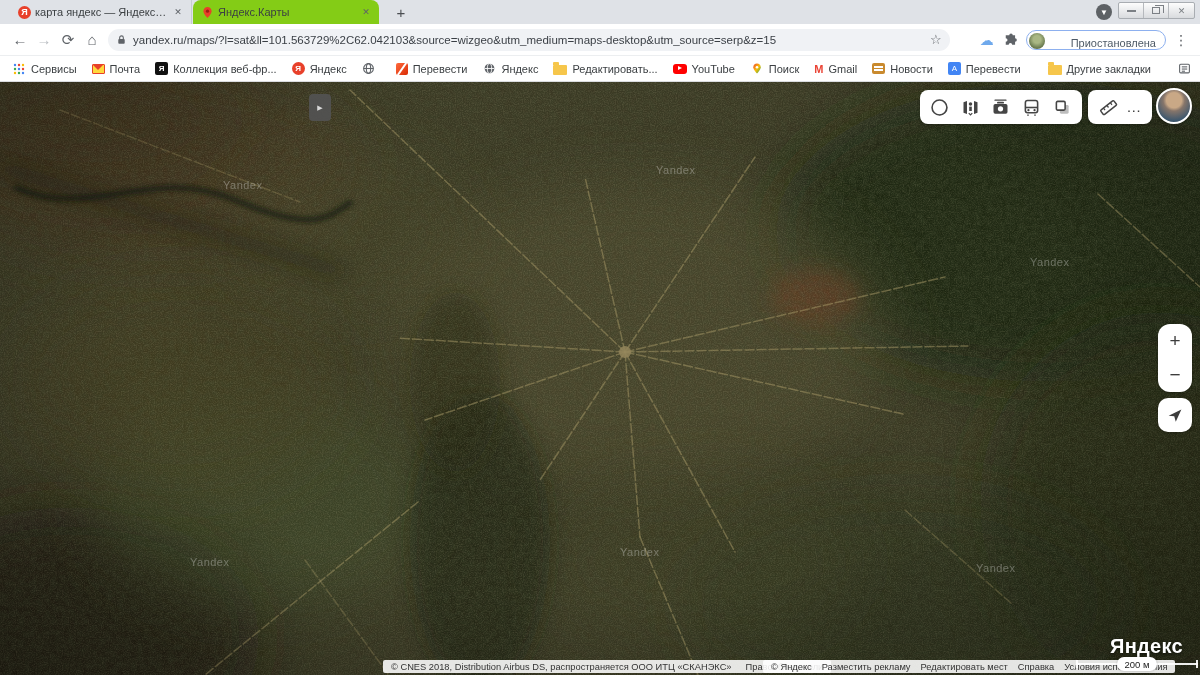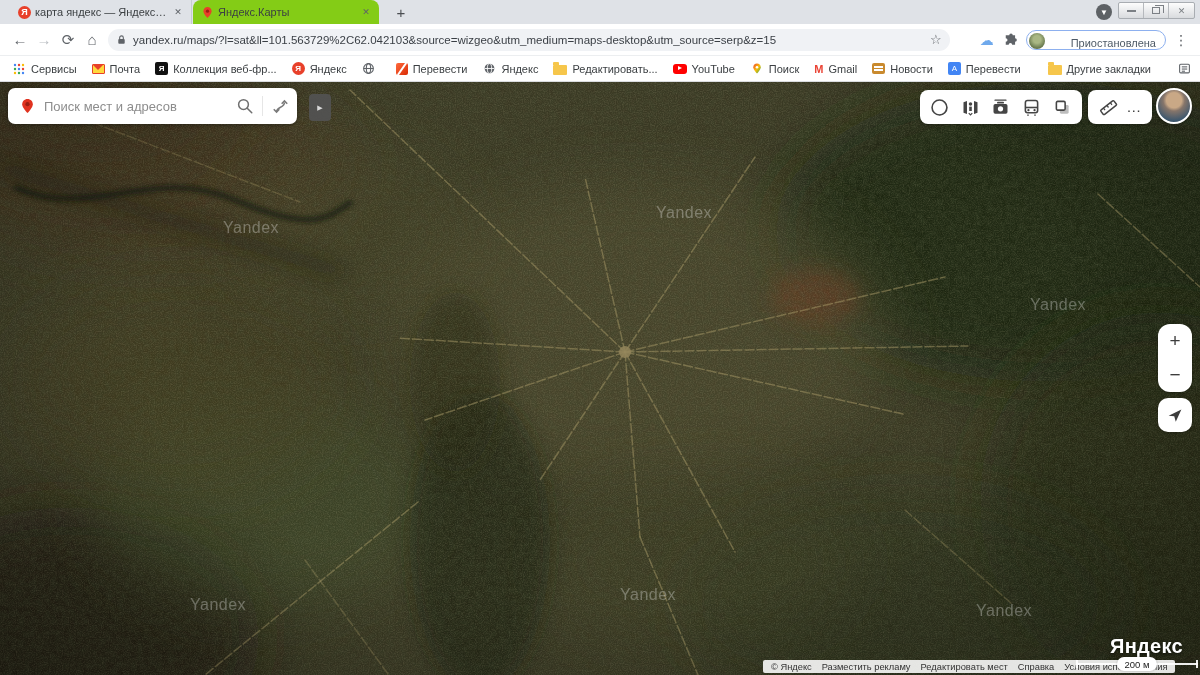--- a/index.html
+++ b/index.html
@@ -57,21 +57,21 @@
   .ic-yt:before { content:""; position:absolute; left:5px; top:2.5px; border-left:4px solid #fff; border-top:2.5px solid transparent; border-bottom:2.5px solid transparent; }
   .ic-gmail { color:#ea4335; font-weight:bold; font-size:11px; }
   .ic-news { width:13px; height:11px; background:#c98a2e; border-radius:2px; position:relative; }
   .ic-news:before { content:""; position:absolute; left:2px; top:3px; width:9px; height:1.5px; background:#fff; box-shadow:0 3px 0 #fff; }
   .ic-transl { width:13px; height:13px; background:#4285f4; border-radius:2px; color:#fff; font-size:8px; display:flex; align-items:center; justify-content:center; }
 
   
   #map { position:relative; width:1200px; height:593px; background:#3a3823; overflow:hidden; }
   #map svg.terrain { position:absolute; left:0; top:0; }
   #vignette { position:absolute; inset:0; background:radial-gradient(ellipse at 50% 42%, rgba(0,0,0,0) 55%, rgba(0,0,0,0.30) 100%); pointer-events:none; }
-  .wm { position:absolute; font-size:16px; color:rgba(255,255,255,0.30); letter-spacing:0.5px;margin-top:40px; }
+  .wm { position:absolute; font-size:11px; color:rgba(255,255,255,0.30); letter-spacing:0.5px; }
 
   #search-panel { position:absolute; left:8px; top:6px; width:289px; height:36px; background:#fff; border-radius:7px; box-shadow:0 1px 4px rgba(0,0,0,0.35); display:flex; align-items:center; }
   #search-panel .pin { margin:0 8px 0 11px; display:flex; }
   #search-input { flex:1; border:none; outline:none; font-size:13px; color:#222; font-family:"Liberation Sans",sans-serif; min-width:0; background:transparent; }
   #search-input::placeholder { color:#8d8d8d; }
   .sp-btn { width:34px; height:36px; display:flex; align-items:center; justify-content:center; flex:none; }
   .sp-div { width:1px; height:20px; background:#e6e6e6; flex:none; }
   #expand-btn { position:absolute; left:309px; top:12px; width:22px; height:27px; background:rgba(82,82,82,0.92); border-radius:4px; display:flex; align-items:center; justify-content:center; color:#d9d9d9; font-size:7px; }
 
   #tools-panel { position:absolute; left:920px; top:8px; width:162px; height:34px; background:#fff; border-radius:8px; box-shadow:0 1px 3px rgba(0,0,0,0.3); display:flex; align-items:center; justify-content:space-around; padding:0 4px; }
@@ -333,43 +333,20 @@
     </svg>
     <div id="vignette"></div>
 
     <span class="wm" style="left:223px; top:97px;">Yandex</span>
     <span class="wm" style="left:656px; top:82px;">Yandex</span>
     <span class="wm" style="left:1030px; top:174px;">Yandex</span>
     <span class="wm" style="left:190px; top:474px;">Yandex</span>
     <span class="wm" style="left:620px; top:464px;">Yandex</span>
     <span class="wm" style="left:976px; top:480px;">Yandex</span>
 
-    <div id="search-panel">
-      <span class="pin">
-        <svg width="17" height="20" viewBox="0 0 24 24">
-            <path d="M12 2C7.6 2 4.5 5.4 4.5 9.5 4.5 14.5 12 22 12 22s7.5-7.5 7.5-12.5C19.5 5.4 16.4 2 12 2z" fill="#e0321f"></path>
-            <circle cx="12" cy="9.5" r="3" fill="#9c1f12"></circle>
-          </svg>
-      </span>
-      <input id="search-input" placeholder="Поиск мест и адресов" style="">
-      <span class="sp-btn">
-        <svg width="18" height="18" viewBox="0 0 24 24">
-            <circle cx="10" cy="10" r="6.5" fill="none" stroke="#6f6f6f" stroke-width="2"></circle>
-            <line x1="15" y1="15" x2="21" y2="21" stroke="#6f6f6f" stroke-width="2" stroke-linecap="round"></line>
-          </svg>
-      </span>
-      <span class="sp-div"></span>
-      <span class="sp-btn">
-        <svg width="19" height="19" viewBox="0 0 24 24">
-            <path d="M7 19 C7 12 17 14 17 7" fill="none" stroke="#7a7a7a" stroke-width="2"></path>
-            <path d="M13.5 8.5 L17 5 L20.5 8.5" fill="none" stroke="#7a7a7a" stroke-width="2"></path>
-            <path d="M3.5 15.5 L7 19 L10.5 15.5" fill="none" stroke="#7a7a7a" stroke-width="2"></path>
-          </svg>
-      </span>
-    </div>
     <div id="expand-btn">▶</div>
 
     <div id="tools-panel">
       <span class="mp-ic">
         <svg width="21" height="21" viewBox="0 0 24 24">
             <circle cx="12" cy="12" r="8.5" fill="none" stroke="#454545" stroke-width="1.8"></circle>
             <path d="M17 5.5 A8.5 8.5 0 0 1 12 20.5" fill="none" stroke="#454545" stroke-width="1.2" opacity="0.6"></path>
           </svg>
       </span>
       <span class="mp-ic">
@@ -424,20 +401,24 @@
     <div id="zoom-panel">
       <div class="zbtn">+</div>
       <div class="zbtn">−</div>
     </div>
     <div id="geo-btn">
       <svg width="18" height="18" viewBox="0 0 24 24">
           <path d="M3.5 13 L20.5 4.5 L13 21 L11 13.8 Z" fill="#3d3d3d"></path>
         </svg>
     </div>
 
+    <div class="attr" id="attr-left">
+      <span>© CNES 2018, Distribution Airbus DS, распространяется ООО ИТЦ «СКАНЭКС»</span>
+      <span class="rights">Правообладатели</span>
+    </div>
     <div class="attr" id="attr-right">
       <span>© Яндекс</span>
       <span>Разместить рекламу</span>
       <span>Редактировать мест</span>
       <span>Справка</span>
       <span>Условия использования</span>
     </div>
 
     <div id="scale-widget">
       <div class="scale-line l"></div>

